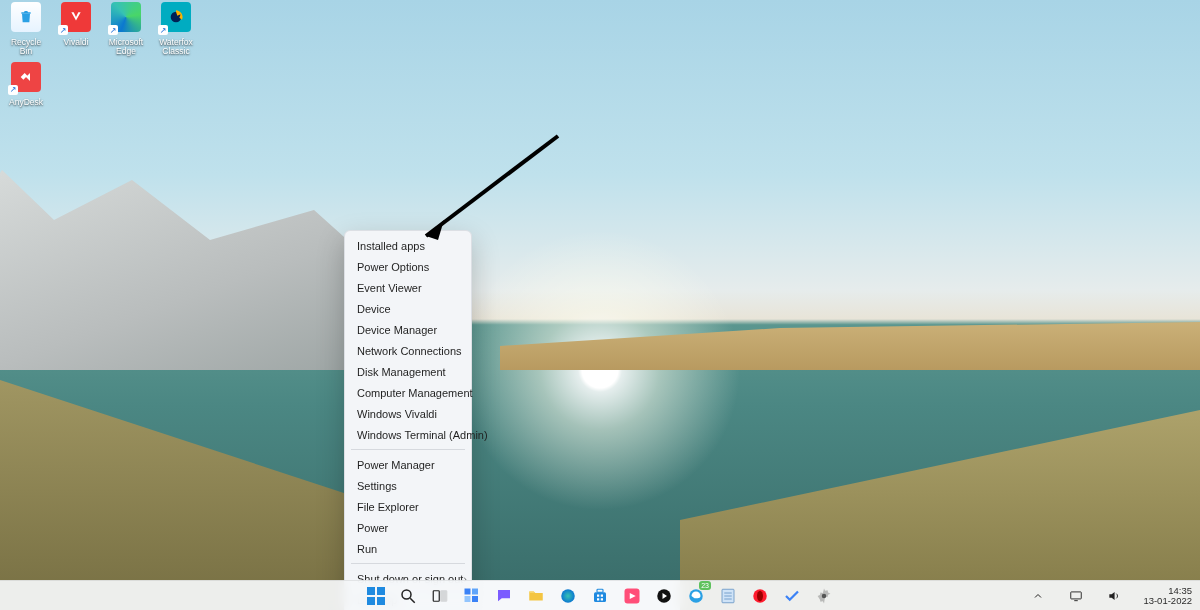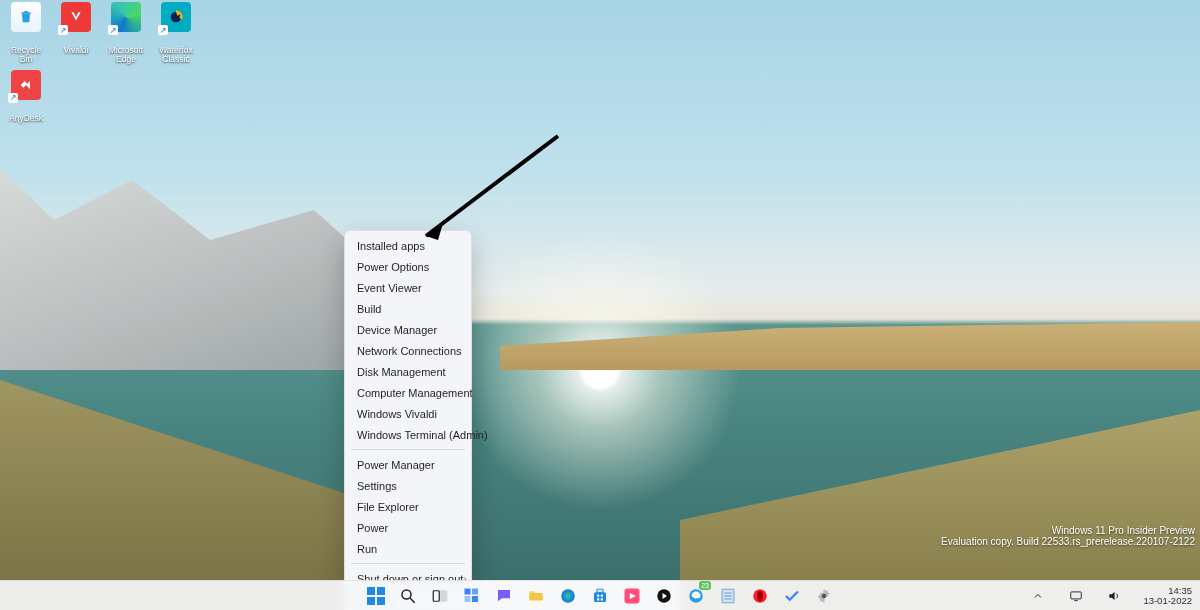--- a/index.html
+++ b/index.html
@@ -34,21 +34,21 @@
     background:linear-gradient(#b8a568,#8a7b44);
     clip-path: polygon(0% 55%, 100% 0%, 100% 100%, 0% 100%);
     opacity:.9;
   }
   
   .desktop-icons { position:absolute; top:2px; left:4px; display:flex; gap:6px; }
   .icon-col { display:flex; flex-direction:column; gap:6px; }
   .dicon { width:44px; display:flex; flex-direction:column; align-items:center; cursor:pointer; }
   .dicon .ibox { width:30px; height:30px; border-radius:4px; display:flex; align-items:center; justify-content:center; position:relative; }
   .dicon .shortcut { position:absolute; left:-3px; bottom:-3px; width:10px; height:10px; background:#fff; color:#1a6dd8; font-size:8px; display:flex; align-items:center; justify-content:center; border-radius:2px; }
-  .dicon .lbl { color:#fff; font-size:8.5px; text-align:center; text-shadow:0 1px 2px rgba(0,0,0,.8); line-height:1.05; margin-top:14px; word-break:break-word; }
+  .dicon .lbl { color:#fff; font-size:8.5px; text-align:center; text-shadow:0 1px 2px rgba(0,0,0,.8); line-height:1.05; margin-top:6px; word-break:break-word; }
 
   .bin   { background:linear-gradient(#fff,#e6f3ff); }
   .viv   { background:#ef3939; border-radius:15px 15px 4px 4px; }
   .edge  { background:conic-gradient(from 200deg,#0b78d0,#36c2b4,#49d668,#0b78d0); border-radius:50%; }
   .wfox  { background:#00acc1; }
   .anyd  { background:#ee4444; }
 
   
   .ctxmenu {
     position:absolute; left:344px; top:230px; width:128px;
@@ -148,21 +148,21 @@
     <div class="mi">
         <span>Installed apps</span>
       </div>
     <div class="mi">
         <span>Power Options</span>
       </div>
     <div class="mi">
         <span>Event Viewer</span>
       </div>
     <div class="mi">
-        <span>Build</span>
+        <span>Device</span>
       </div>
     <div class="mi">
         <span>Device Manager</span>
       </div>
     <div class="mi">
         <span>Network Connections</span>
       </div>
     <div class="mi">
         <span>Disk Management</span>
       </div>
@@ -199,24 +199,20 @@
     <div class="mi">
         <span>Desktop</span>
       </div>
   </div>
 
   <svg class="arrow" width="170" height="130">
     <line x1="150" y1="8" x2="18" y2="108" stroke="#000" stroke-width="4"></line>
     <polygon points="18,108 36,92 30,112" fill="#000"></polygon>
   </svg>
 
-  <div class="wm">
-    <div>Windows 11 Pro Insider Preview</div>
-    <div>Evaluation copy. Build 22533.rs_prerelease.220107-2122</div>
-  </div>
 </div>
 
 <div class="taskbar">
   <div class="tb-center">
     <div class="tb-btn">
       <svg width="18" height="18" viewBox="0 0 18 18">
           <rect x="0" y="0" width="8" height="8" fill="#1f8ae0"></rect>
           <rect x="10" y="0" width="8" height="8" fill="#1f8ae0"></rect>
           <rect x="0" y="10" width="8" height="8" fill="#1f8ae0"></rect>
           <rect x="10" y="10" width="8" height="8" fill="#1f8ae0"></rect>

